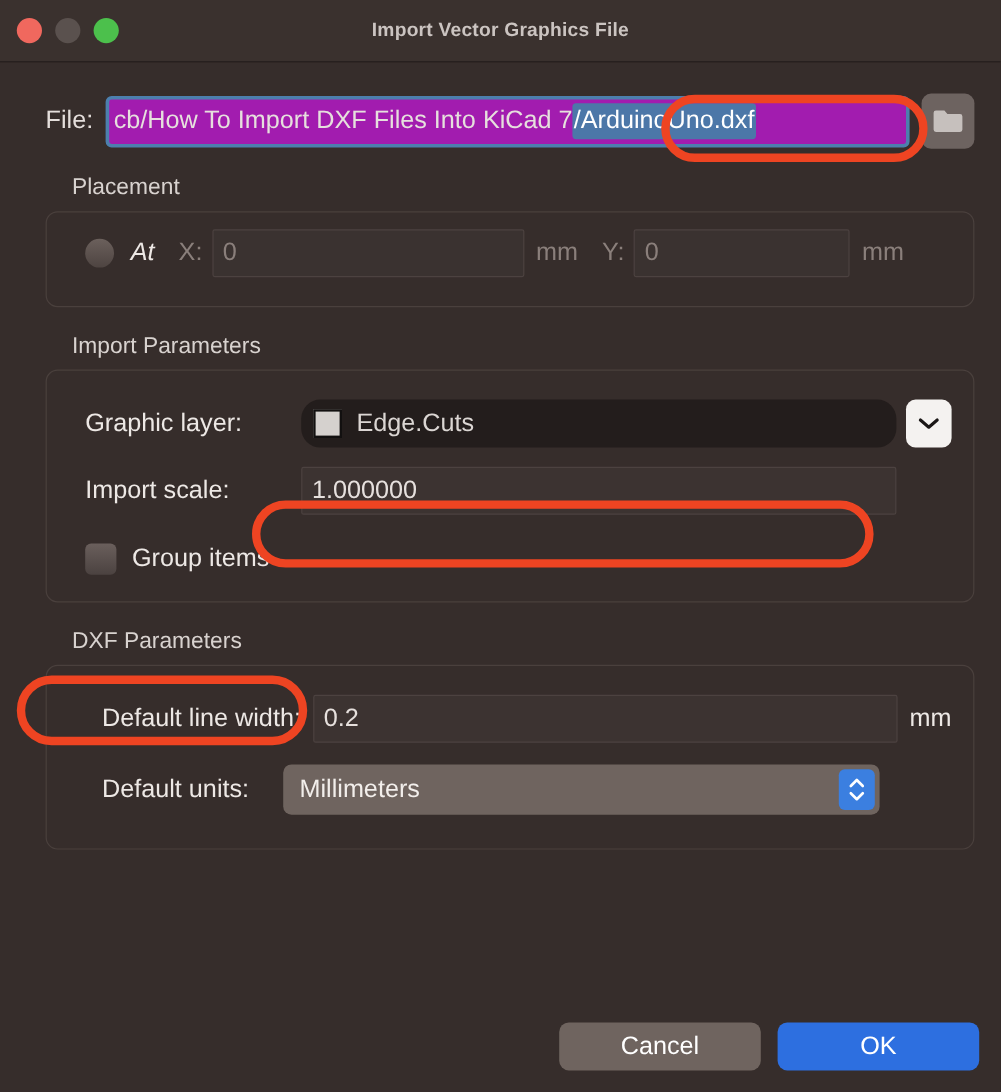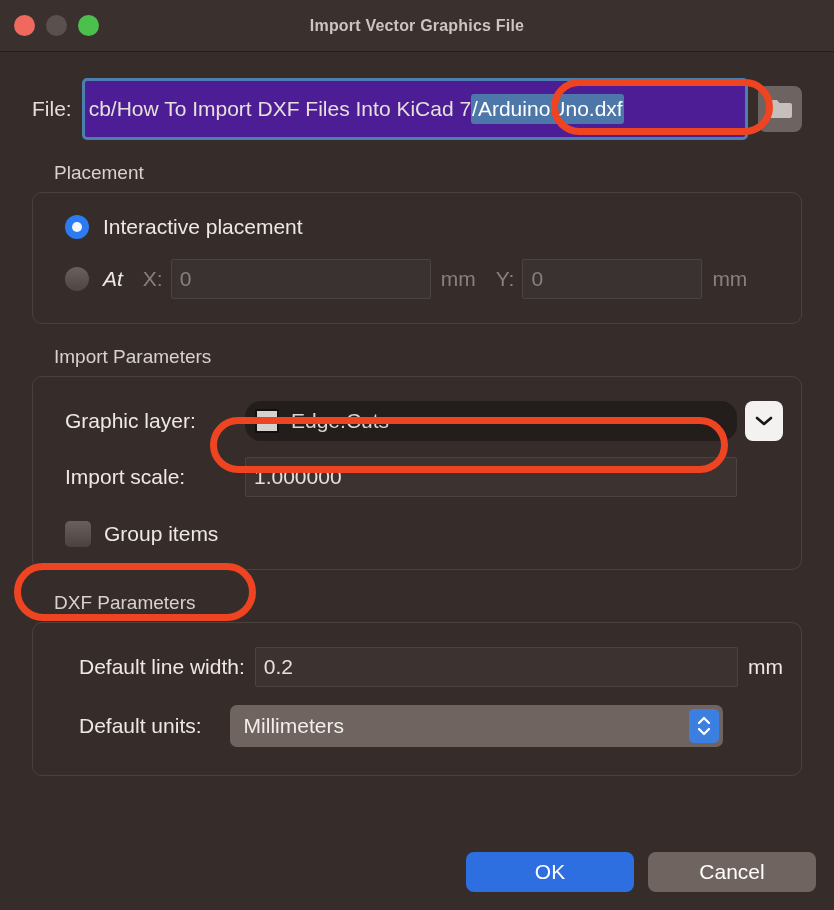--- a/index.html
+++ b/index.html
@@ -32,31 +32,31 @@
   .light.gray  { background: #5A514E; }
   .light.green { background: #4CC04C; }
   .titlebar .title {
     position: absolute; left: 0; right: 0; top: 0; bottom: 0;
     display: flex; align-items: center; justify-content: center;
     font-size: 16px; font-weight: bold; color: #CBC4C1;
     letter-spacing: .2px; pointer-events: none;
   }
 
   
-  .body { padding: 0 32px; flex: 1 1 auto; position: relative; }
+  .body { padding: 0 22px; flex: 1 1 auto; position: relative; margin-left: 16px; }
 
   
   .file-row {
     display: flex; align-items: center; gap: 10px;
     margin-top: 26px;
   }
   .file-label { font-size: 21px; color: #E4DEDB; white-space: nowrap; }
   .file-input {
-    flex: 1 1 auto; height: 62px;
-    background: #4c1d95;
+    flex: 1 1 auto; height: 43px;
+    background: #a21caf;
     border: 3px solid #4C7FAE;
     border-radius: 5px;
     display: flex; align-items: center;
     padding: 0 4px;
     overflow: hidden; white-space: nowrap;
     font-size: 21px; color: #E6E0DD;
   }
   .file-input .plain { flex: 0 0 auto; }
   .file-input .sel {
     flex: 0 0 auto;
@@ -195,24 +195,20 @@
       </div>
       <div class="browse-btn">
         <svg width="26" height="22" viewBox="0 0 26 22">
           <path d="M1 4a2 2 0 0 1 2-2h7l2.5 3H23a2 2 0 0 1 2 2v11a2 2 0 0 1-2 2H3a2 2 0 0 1-2-2z" fill="#C6C0BD"></path>
         </svg>
       </div>
     </div>
 
     <div class="group-title">Placement</div>
     <div class="group-box">
-      <div class="row" style="margin:8px 0 20px 14px;">
-        <div class="radio on"></div>
-        <div class="radio-label">Interactive placement</div>
-      </div>
       <div class="row" style="margin:0 0 10px 14px;">
         <div class="radio off"></div>
         <div class="radio-label small">At</div>
         <div class="sub-label">X:</div>
         <div class="field disabled" style="width:260px;">0</div>
         <div class="unit">mm</div>
         <div class="sub-label">Y:</div>
         <div class="field disabled" style="width:180px;">0</div>
         <div class="unit">mm</div>
       </div>
@@ -261,20 +257,20 @@
             <svg width="14" height="9" viewBox="0 0 14 9">
               <path d="M2 2 L7 7 L12 2" stroke="#FFFFFF" stroke-width="2.2" fill="none" stroke-linecap="round" stroke-linejoin="round"></path>
             </svg>
           </span>
         </div>
       </div>
     </div>
   </div>
 
   <div class="footer">
+    <div class="btn cancel">Cancel</div>
     <div class="btn ok">OK</div>
-    <div class="btn cancel">Cancel</div>
   </div>
 
   <div class="annot" style="left:551px; top:79px; width:222px; height:56px; border-radius:32px;"></div>
   <div class="annot" style="left:210px; top:417px; width:518px; height:56px; border-radius:32px;"></div>
   <div class="annot" style="left:14px; top:563px; width:242px; height:58px; border-radius:32px;"></div>
 </div>
 
 </body></html>

